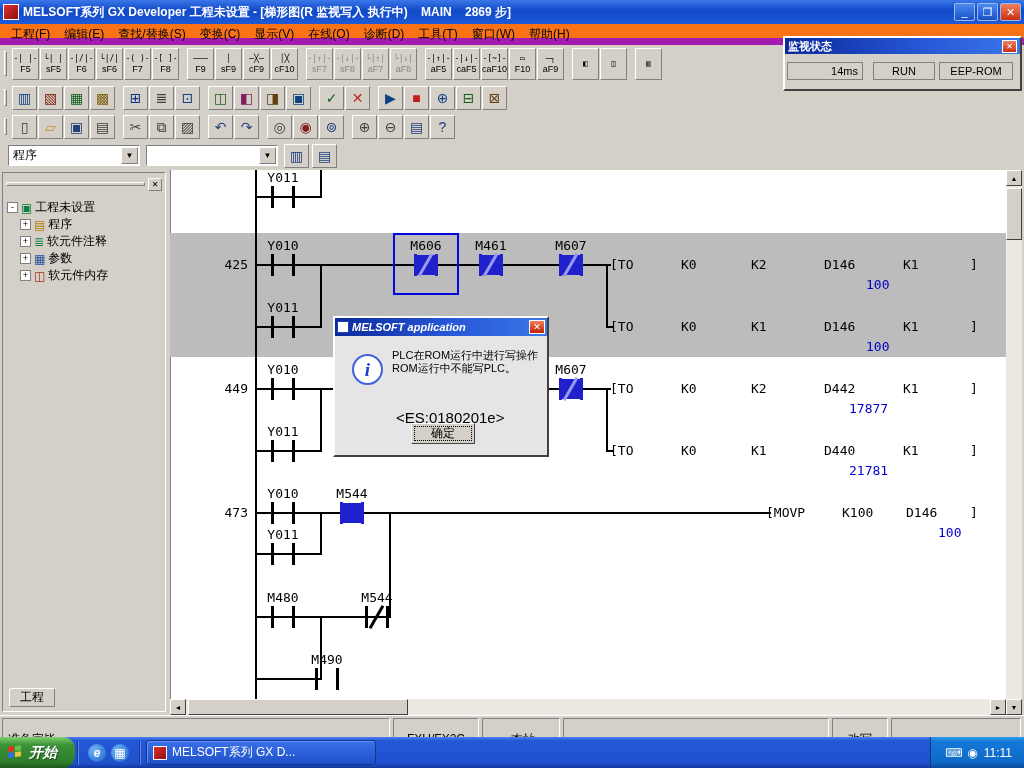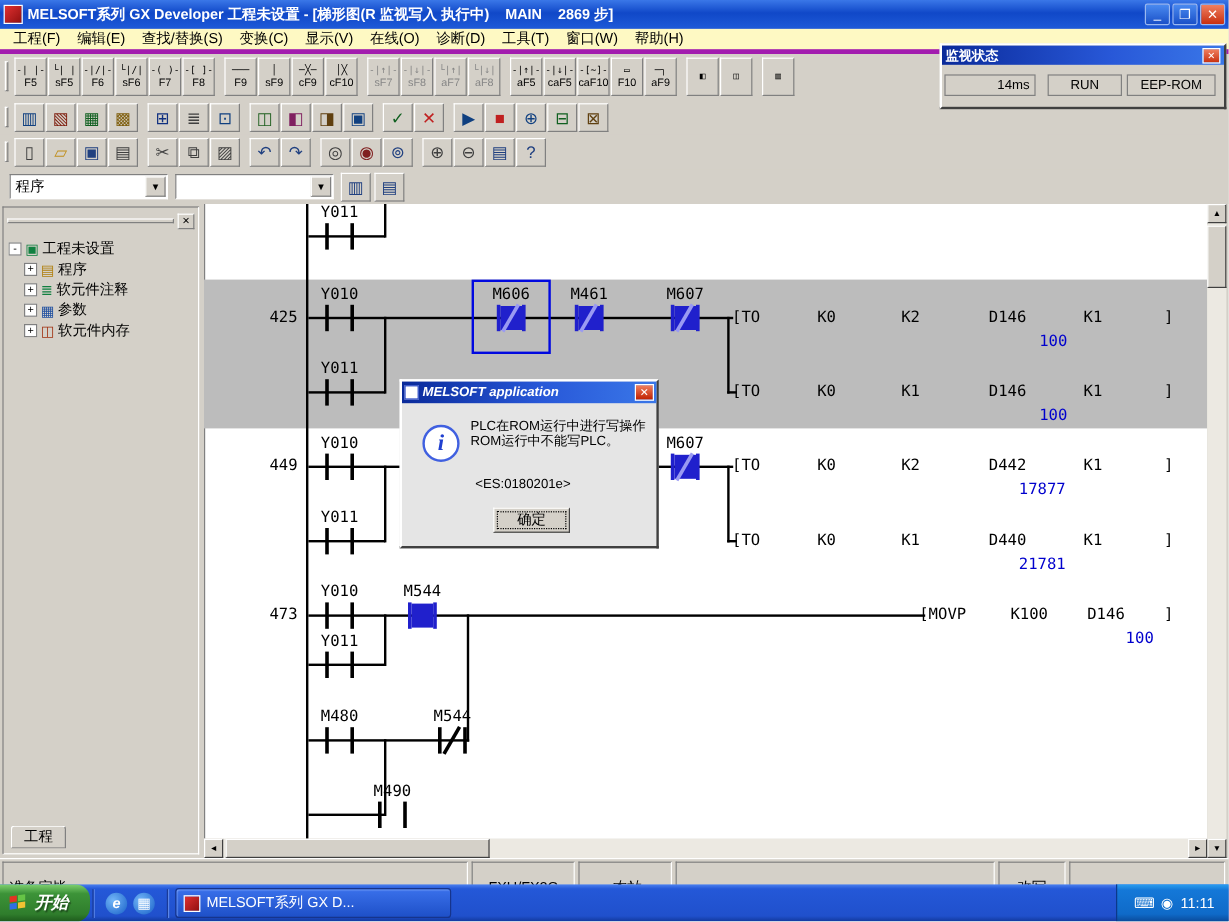--- a/index.html
+++ b/index.html
@@ -8,21 +8,21 @@
 
 
 .titlebar{position:absolute;left:0;top:0;width:100%;height:24px;background:linear-gradient(180deg,#3a77e8,#1048c8 45%,#1e5ad8);display:flex;align-items:center;padding:0 3px;gap:4px;z-index:30;}
 .app-icon{width:16px;height:16px;background:linear-gradient(135deg,#e03030,#901010);border:1px solid #fff;flex:0 0 auto;}
 .title-text{color:#fff;font-weight:bold;font-size:12px;white-space:pre;overflow:hidden;flex:1;}
 .winbtns{display:flex;gap:2px;}
 .winbtn{width:21px;height:18px;background:linear-gradient(180deg,#4a8af0,#1a50c8);border:1px solid #9ab8f0;color:#fff;font-size:11px;display:flex;align-items:center;justify-content:center;border-radius:2px;}
 .winbtn.close{background:linear-gradient(180deg,#f08060,#c83010);}
 
 
-.menubar{position:absolute;left:0;top:24px;width:100%;height:21px;background:#fef9c3;display:flex;align-items:center;padding-left:4px;border-bottom:4px solid #a21caf;}
+.menubar{position:absolute;left:0;top:24px;width:100%;height:21px;background:#f97316;display:flex;padding-left:4px;border-bottom:7px solid #a21caf;}
 .menu-item{padding:2px 7px;white-space:nowrap;}
 
 
 .tbrow{position:absolute;left:0;background:#d4d0c8;display:flex;align-items:center;padding-left:12px;}
 #toolbar-ladder{top:45px;width:100%;height:37px;}
 #toolbar-program{top:83px;width:100%;height:29px;}
 #toolbar-standard{top:112px;width:100%;height:29px;}
 .handle{position:absolute;left:4px;top:6px;bottom:6px;width:3px;border:1px solid;border-color:#fff #808080 #808080 #fff;}
 .lbtn{width:27px;height:32px;background:#d4d0c8;border:1px solid;border-color:#fff #808080 #808080 #fff;display:flex;flex-direction:column;align-items:center;justify-content:center;margin-right:1px;flex:0 0 auto;}
 .lsym{font-size:8px;line-height:11px;white-space:pre;font-family:"DejaVu Sans Mono",monospace;}
@@ -88,21 +88,21 @@
 .mw-c3{left:154px;width:74px;justify-content:center;}
 
 
 .dialog{position:absolute;left:333px;top:316px;width:216px;height:141px;background:#e5e5e5;border:2px solid;border-color:#fff #404040 #404040 #fff;z-index:70;}
 .dlg-title{height:18px;background:linear-gradient(90deg,#0a2a9a,#2858d8 55%,#3a77e8);display:flex;align-items:center;gap:3px;padding:0 2px;}
 .dlg-icon{width:12px;height:12px;background:#fff;border:1px solid #2040c0;flex:0 0 auto;}
 .dlg-title-text{color:#fff;font-size:11px;font-weight:bold;font-style:italic;flex:1;white-space:nowrap;overflow:hidden;}
 .dlg-close{width:16px;height:14px;background:linear-gradient(180deg,#f08060,#c02000);border:1px solid #fff;color:#fff;font-size:9px;display:flex;align-items:center;justify-content:center;}
 .info-icon{position:absolute;left:17px;top:36px;width:31px;height:31px;border-radius:50%;background:#fff;border:2px solid #4060e0;color:#2040d0;font-family:"Liberation Serif",serif;font-style:italic;font-weight:bold;font-size:19px;display:flex;align-items:center;justify-content:center;}
 .dlg-msg{position:absolute;left:57px;top:31px;font-size:11px;line-height:13px;}
-.dlg-code{position:absolute;left:61px;top:80px;font-size:11px;}
+.dlg-code{position:absolute;left:61px;top:91px;font-size:15px;}
 .dlg-btn{position:absolute;left:76px;top:105px;width:64px;height:21px;background:#d4d0c8;border:1px solid;border-color:#fff #404040 #404040 #fff;font-size:12px;display:flex;align-items:center;justify-content:center;outline:1px dotted #000;outline-offset:-4px;}
 
 
 .statusbar{position:absolute;left:0;top:715px;width:100%;height:22px;background:#d4d0c8;border-top:1px solid #fff;}
 .scell{position:absolute;top:2px;height:18px;border:1px solid;border-color:#808080 #fff #fff #808080;font-size:12px;line-height:16px;padding:12px 5px;white-space:nowrap;overflow:hidden;}
 
 
 .taskbar{position:absolute;left:0;top:737px;width:100%;height:31px;background:linear-gradient(180deg,#4a80f0,#2458d8 12%,#2050cc 85%,#12389c);display:flex;align-items:center;z-index:80;}
 .startbtn{height:31px;padding:0 18px 0 8px;background:linear-gradient(180deg,#7fd06f,#3c9338 25%,#2f7d2c 80%,#1e5a1c);border-radius:0 12px 12px 0;display:flex;align-items:center;gap:6px;color:#fff;font-weight:bold;font-size:14px;font-style:italic;text-shadow:1px 1px 1px rgba(0,0,0,.4);flex:0 0 auto;}
 .flag{width:15px;height:14px;display:grid;grid-template-columns:6px 6px;grid-template-rows:5px 5px;gap:1px;transform:skewY(-8deg);}

